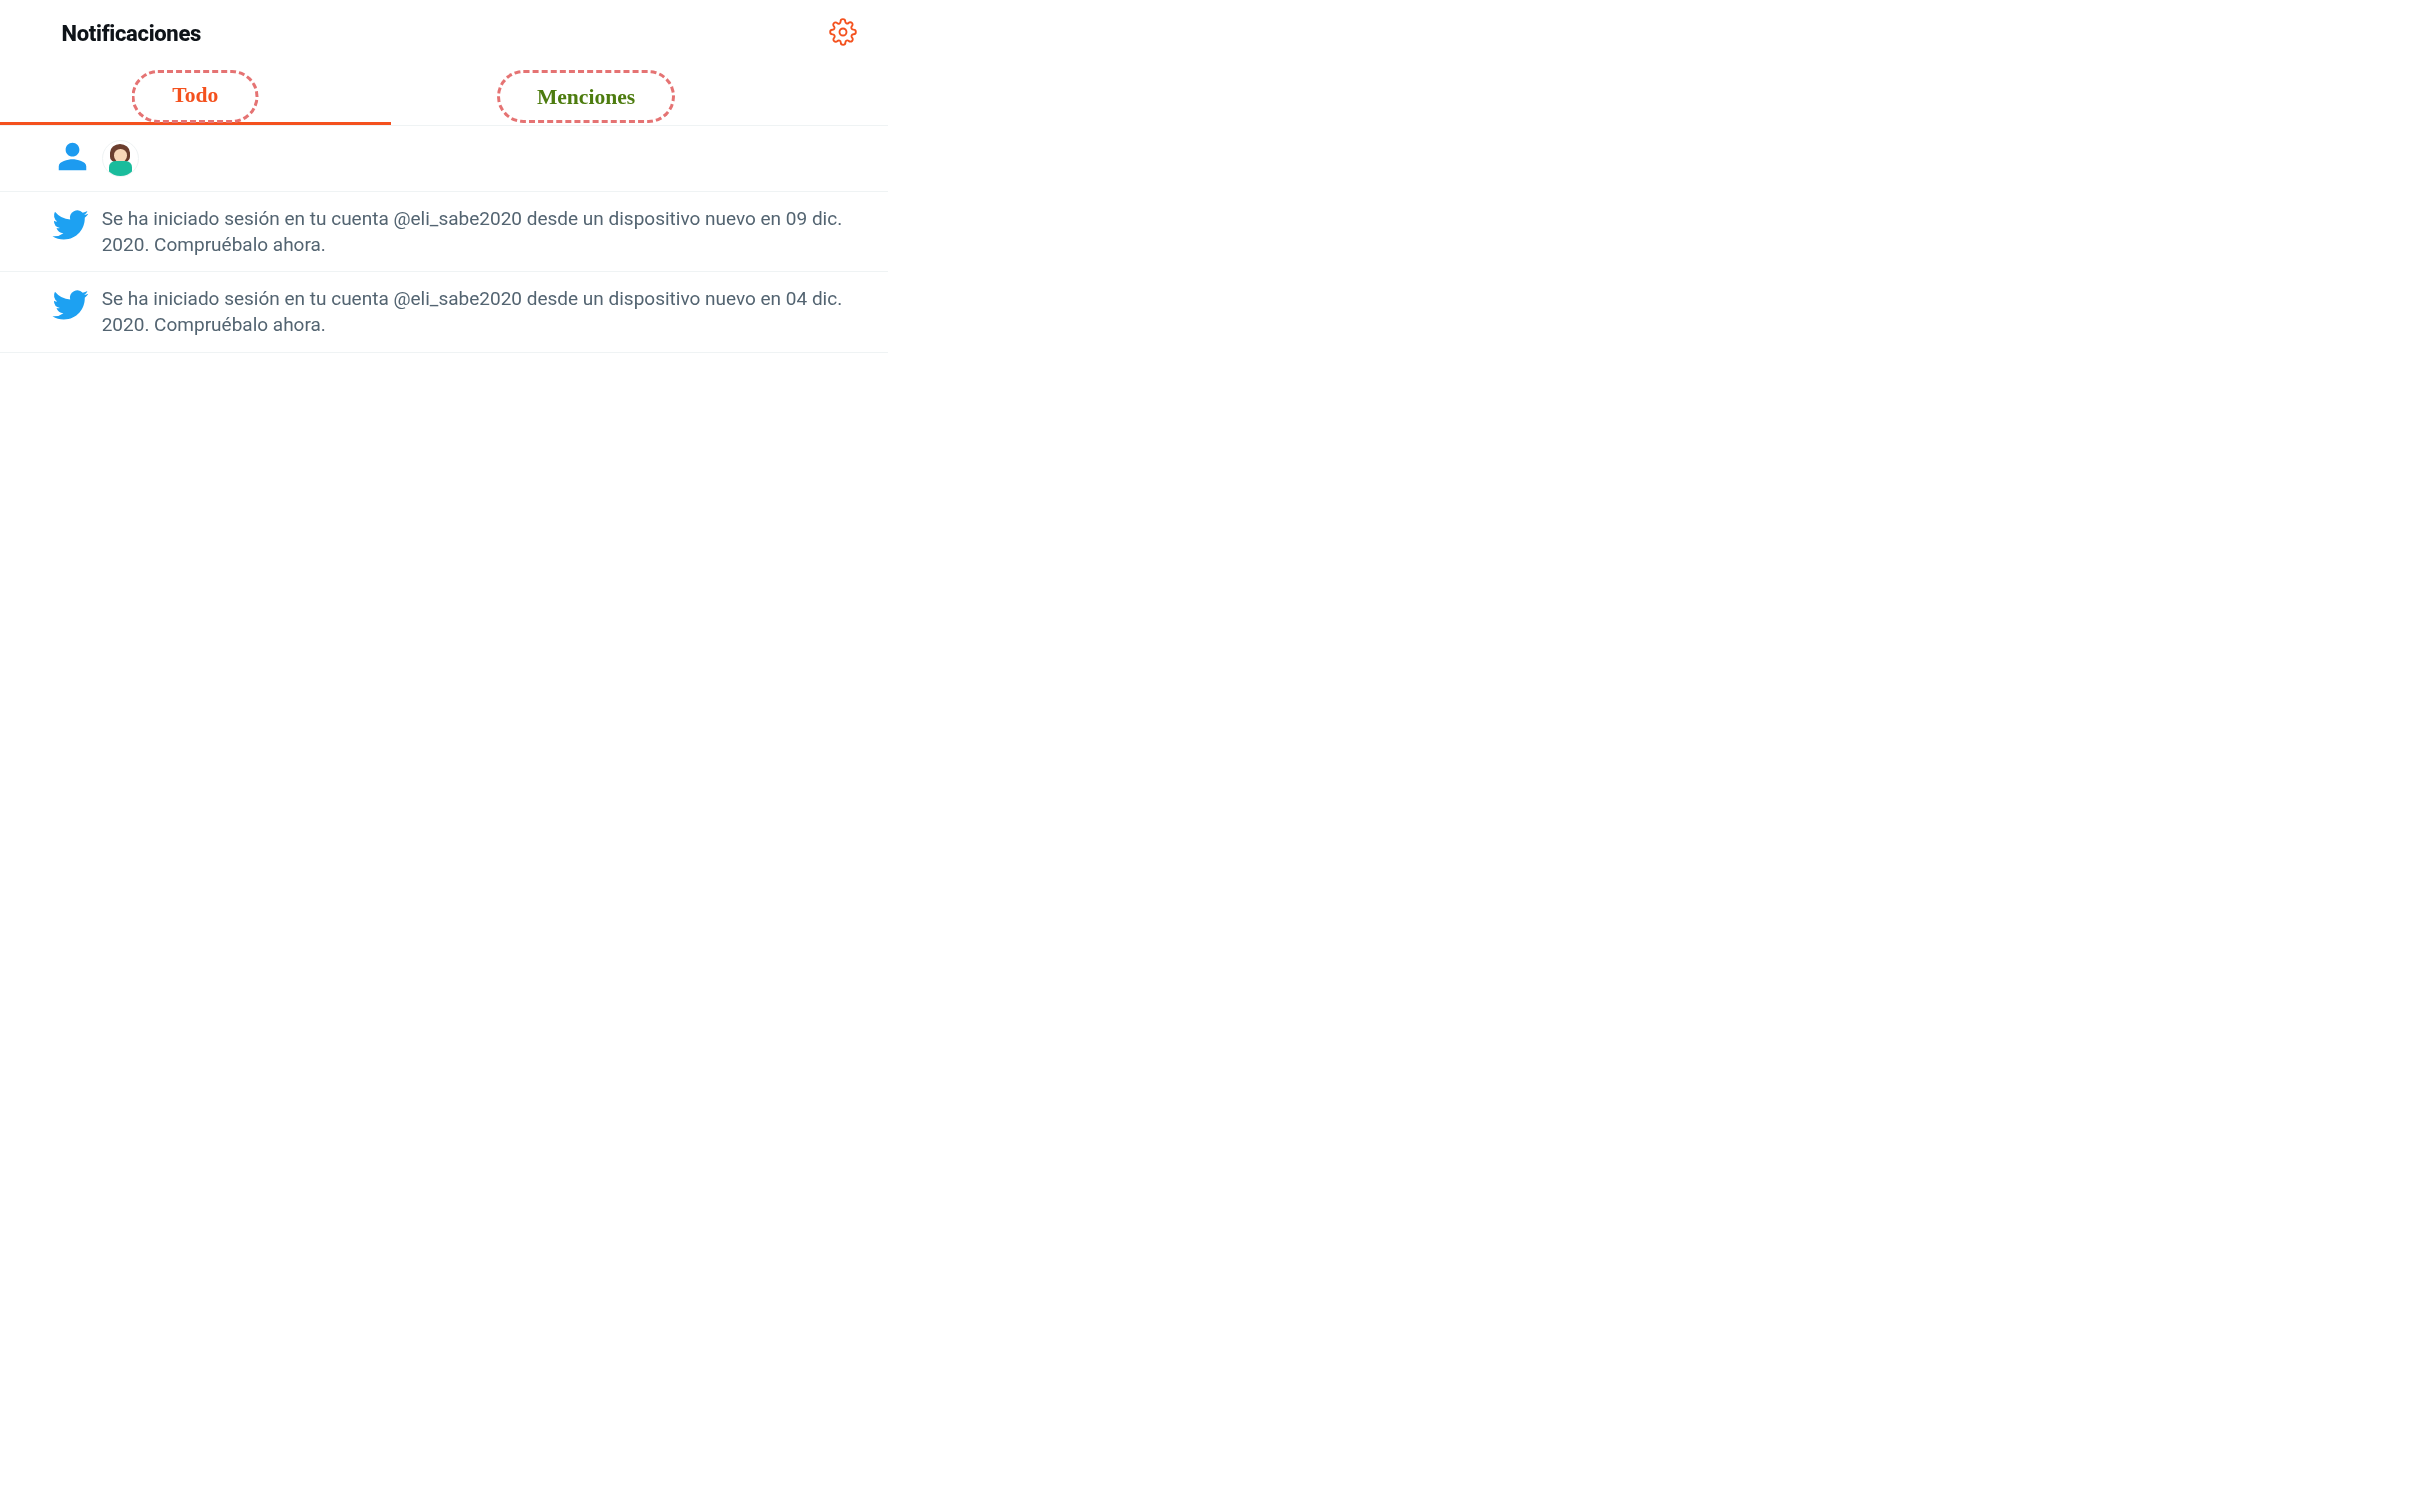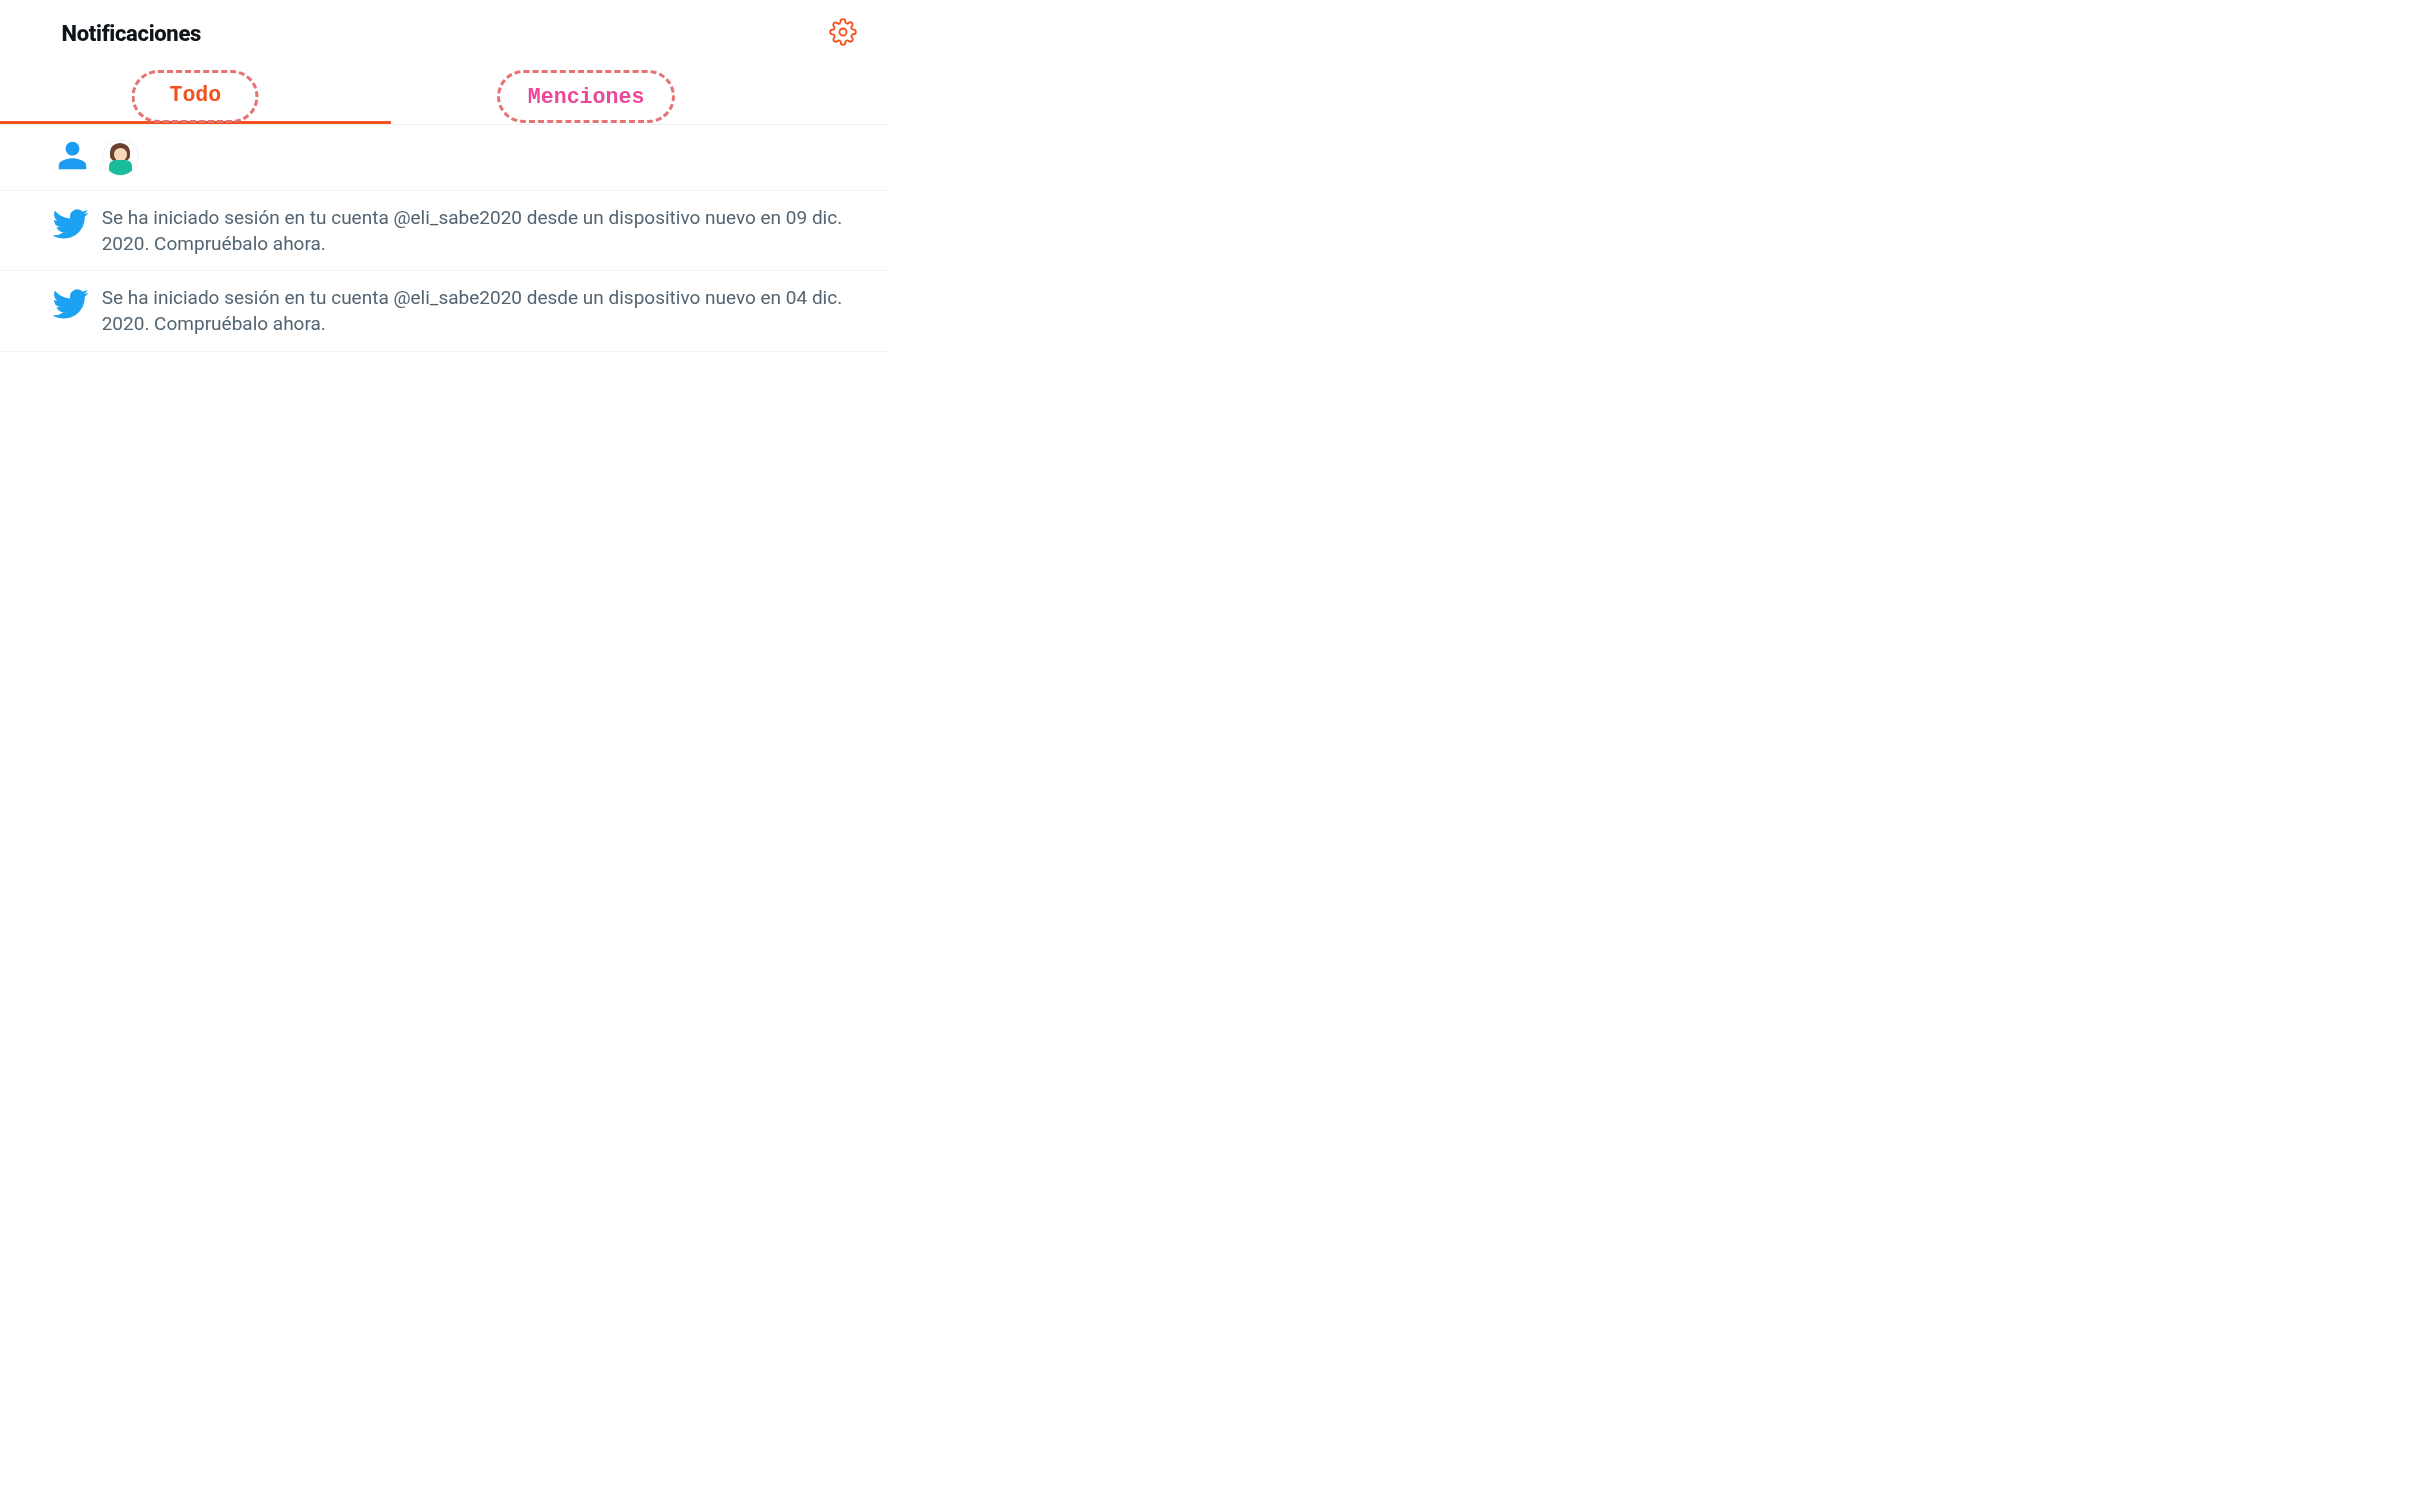--- a/index.html
+++ b/index.html
@@ -42,28 +42,28 @@
     .tab {
       flex: 0 0 44%;
       text-align: center;
       padding: 16.5px 0 14px 0;
       font-size: 21.6px;
       font-weight: 700;
       cursor: pointer;
       position: relative;
       background: none;
       border: none;
-      font-family: Liberation Mono, monospace;
+      font-family: Liberation Serif, serif;
     }
     .tab.active {
       color: #f4511e;
       border-bottom: 3.8px solid #f4511e;
     }
     .tab.inactive {
-      color: #ec4899;
+      color: #4d7c0f;
     }
     .dashed-highlight {
       position: absolute;
       border: 3.2px dashed #e57373;
       border-radius: 28px;
       pointer-events: none;
     }
     .tab.active .dashed-highlight {
       top: 3.8px;
       left: 50%;

